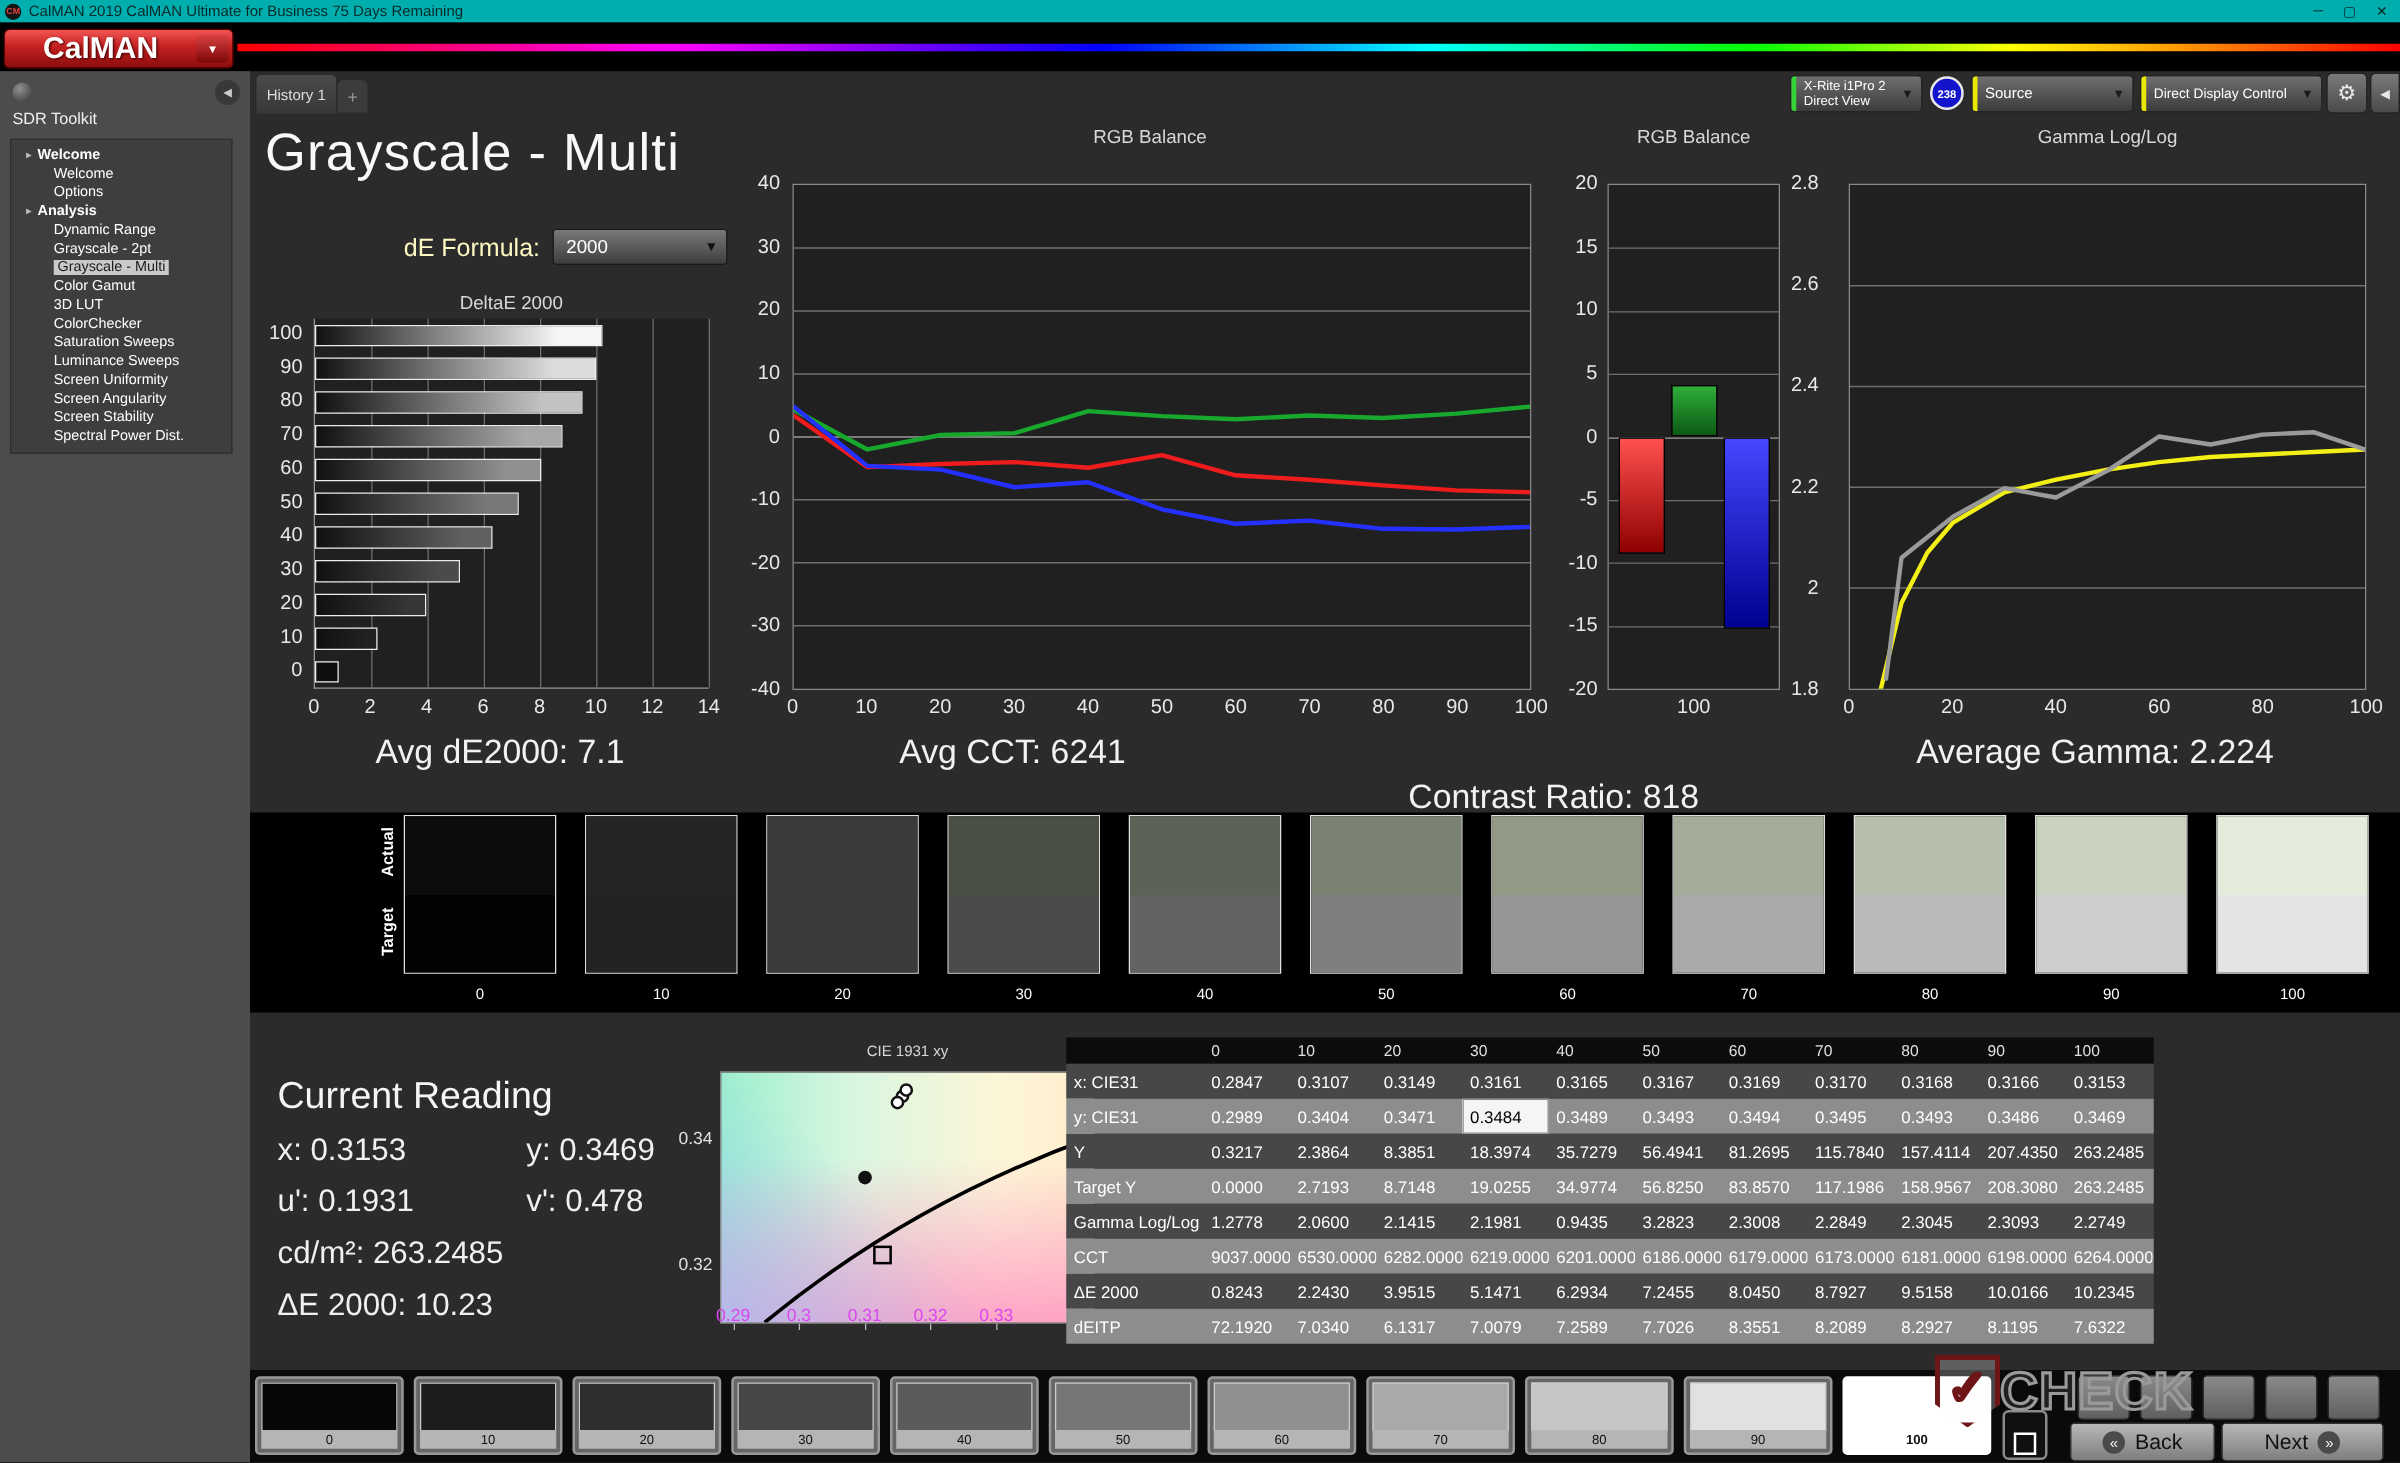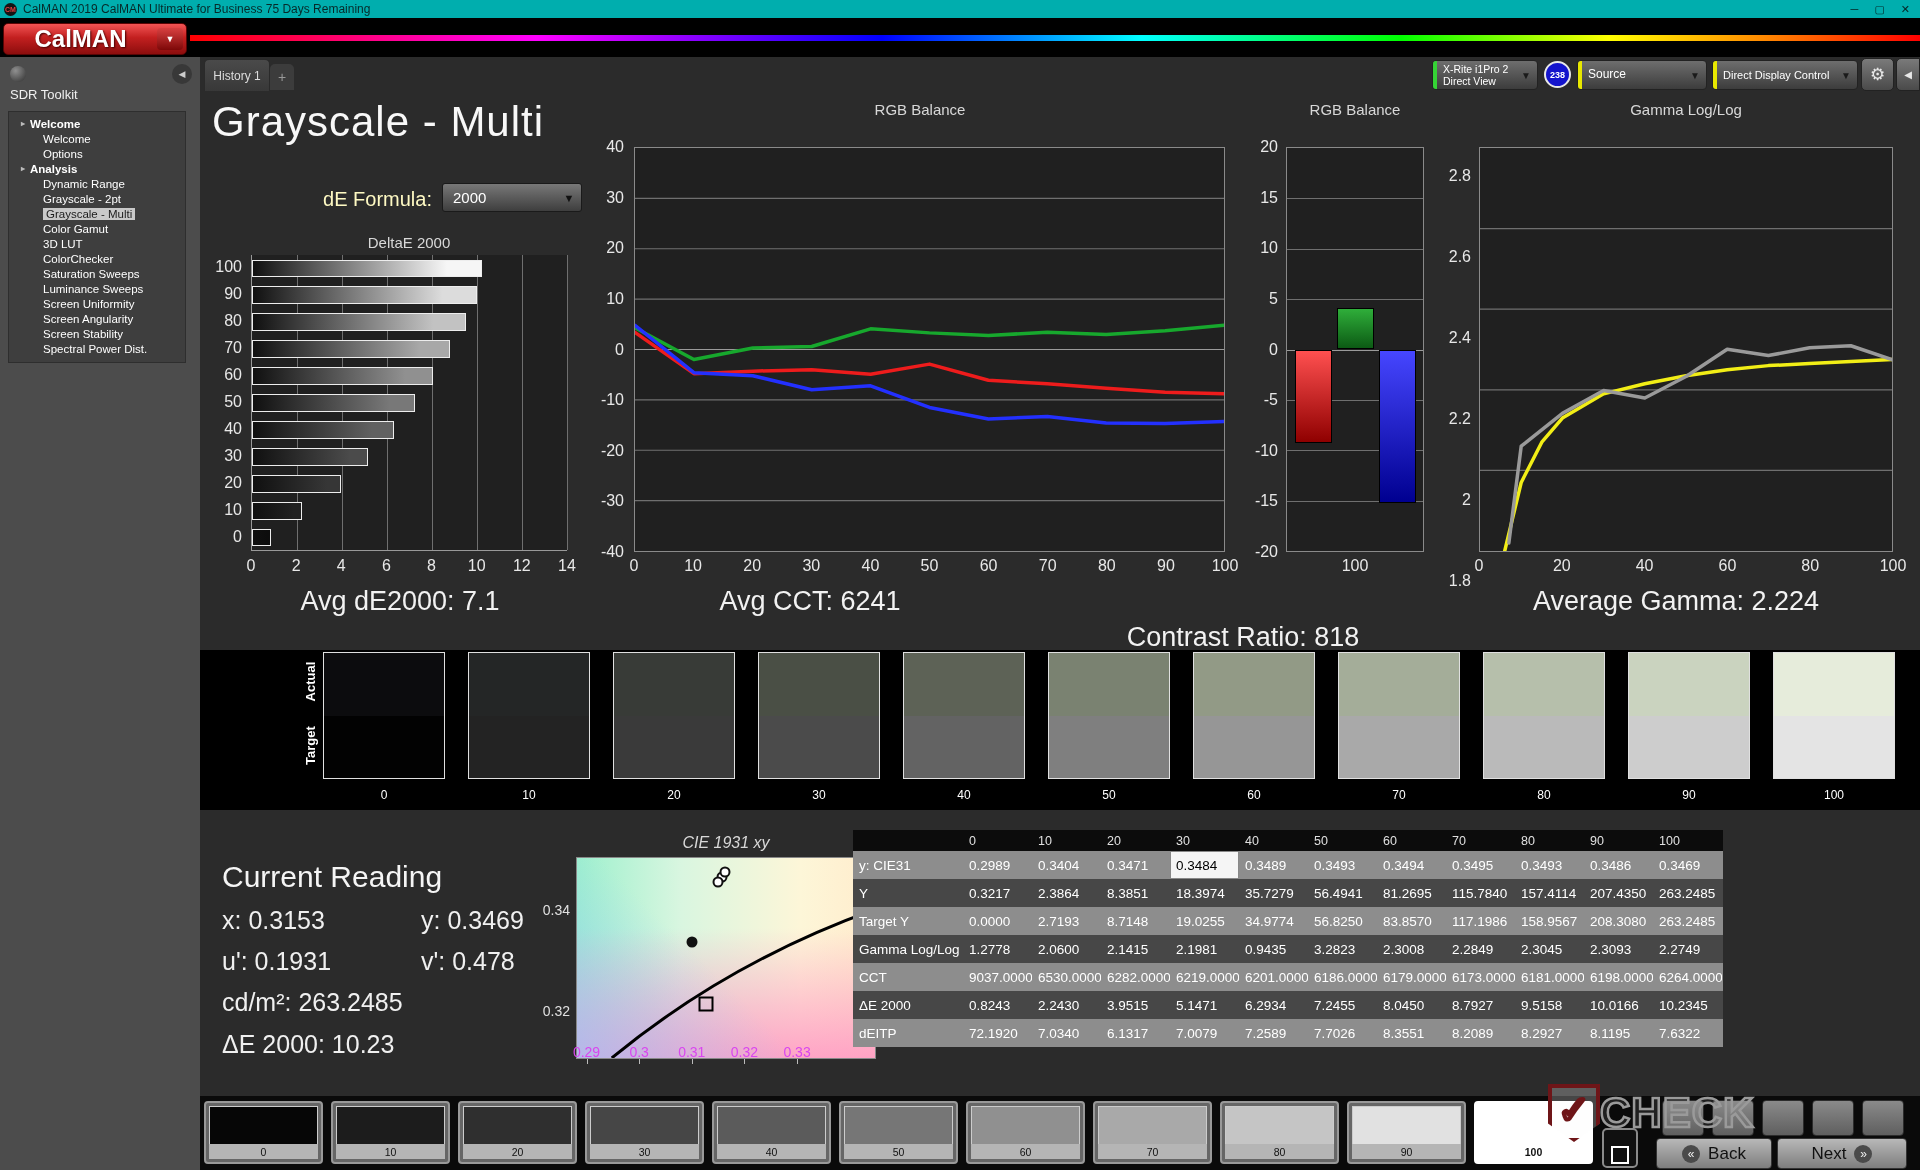--- a/index.html
+++ b/index.html
@@ -106,21 +106,21 @@
 
   #rgbbar-plot{left:1286px;top:147px;width:138px;height:405px;border:1px solid #8a8a8a;}
   #rgbbar-ylabels{left:1232px;top:147px;width:50px;height:405px;}
   #rgbbar-ylabels .tick-lab{position:absolute;right:4px;}
   .vbar{position:absolute;width:37px;border:1px solid #000;box-sizing:border-box;}
   #rgbbar-xlab{position:absolute;left:1355px;top:557px;transform:translateX(-50%);
                font-size:16px;color:#e8e8e8;}
 
   #gamma-plot{left:1479px;top:147px;width:414px;height:405px;border:1px solid #8a8a8a;}
   #gamma-ylabels{left:1427px;top:147px;width:48px;height:405px;}
-  #gamma-ylabels .tick-lab{position:absolute;right:4px;margin-top:29px;}
+  #gamma-ylabels .tick-lab{position:absolute;right:20px;}
   #gamma-xaxis{left:1479px;top:557px;width:414px;height:20px;}
 
   .plot svg{position:absolute;left:0;top:0;width:100%;height:100%;}
 
   .stat{position:absolute;top:586px;transform:translateX(-50%);font-size:27px;color:#f2f2f2;white-space:nowrap;}
 
   
   .swatch-band{position:absolute;left:200px;top:650px;width:1720px;height:160px;background:#000;}
   .rot-lab{position:absolute;left:78px;width:64px;text-align:center;font-size:13px;font-weight:bold;
            color:#fff;transform:rotate(-90deg);}
@@ -515,21 +515,21 @@
     </div>
 
   <div class="cur-title">Current Reading</div>
   <div class="cur-line" style="left:222px;top:906px;">x: 0.3153</div>
   <div class="cur-line" style="left:421px;top:906px;">y: 0.3469</div>
   <div class="cur-line" style="left:222px;top:947px;">u': 0.1931</div>
   <div class="cur-line" style="left:421px;top:947px;">v': 0.478</div>
   <div class="cur-line" style="left:222px;top:988px;">cd/m²: 263.2485</div>
   <div class="cur-line" style="left:222px;top:1030px;">ΔE 2000: 10.23</div>
 
-  <div class="cht-title" style="left:726px;top:834px;font-size:16px;font-style:italic;">CIE 1931 xy</div>
+  <div class="cht-title" style="left:726px;top:834px;font-size:12px;">CIE 1931 xy</div>
   <div class="plot" id="cie-plot">
       <svg viewBox="0 0 300 202" preserveAspectRatio="none">
         <path d="M 35 202 C 110 140 200 88 300 52" fill="none" stroke="#000" stroke-width="3"></path>
       </svg>
       <div class="cie-circle" style="left: 144.737px; top: 18.685px;"></div>
       <div class="cie-circle" style="left: 148.421px; top: 14.14px;"></div>
       <div class="cie-circle" style="left: 140.526px; top: 24.24px;"></div>
       <div class="cie-dot" style="left: 115.263px; top: 83.83px;"></div>
       <div class="cie-square" style="left: 128.947px; top: 146.45px;"></div>
     </div>
@@ -542,20 +542,34 @@
         <div class="t-cell val">20</div>
         <div class="t-cell val">30</div>
         <div class="t-cell val">40</div>
         <div class="t-cell val">50</div>
         <div class="t-cell val">60</div>
         <div class="t-cell val">70</div>
         <div class="t-cell val">80</div>
         <div class="t-cell val">90</div>
         <div class="t-cell val">100</div>
       </div>
+      <div class="t-row odd">
+        <div class="t-cell lab">x: CIE31</div>
+        <div class="t-cell val">0.2847</div>
+        <div class="t-cell val">0.3107</div>
+        <div class="t-cell val">0.3149</div>
+        <div class="t-cell val">0.3161</div>
+        <div class="t-cell val">0.3165</div>
+        <div class="t-cell val">0.3167</div>
+        <div class="t-cell val">0.3169</div>
+        <div class="t-cell val">0.3170</div>
+        <div class="t-cell val">0.3168</div>
+        <div class="t-cell val">0.3166</div>
+        <div class="t-cell val">0.3153</div>
+      </div>
       <div class="t-row even">
         <div class="t-cell lab">y: CIE31</div>
         <div class="t-cell val">0.2989</div>
         <div class="t-cell val">0.3404</div>
         <div class="t-cell val">0.3471</div>
         <div class="t-cell val hl">0.3484</div>
         <div class="t-cell val">0.3489</div>
         <div class="t-cell val">0.3493</div>
         <div class="t-cell val">0.3494</div>
         <div class="t-cell val">0.3495</div>

